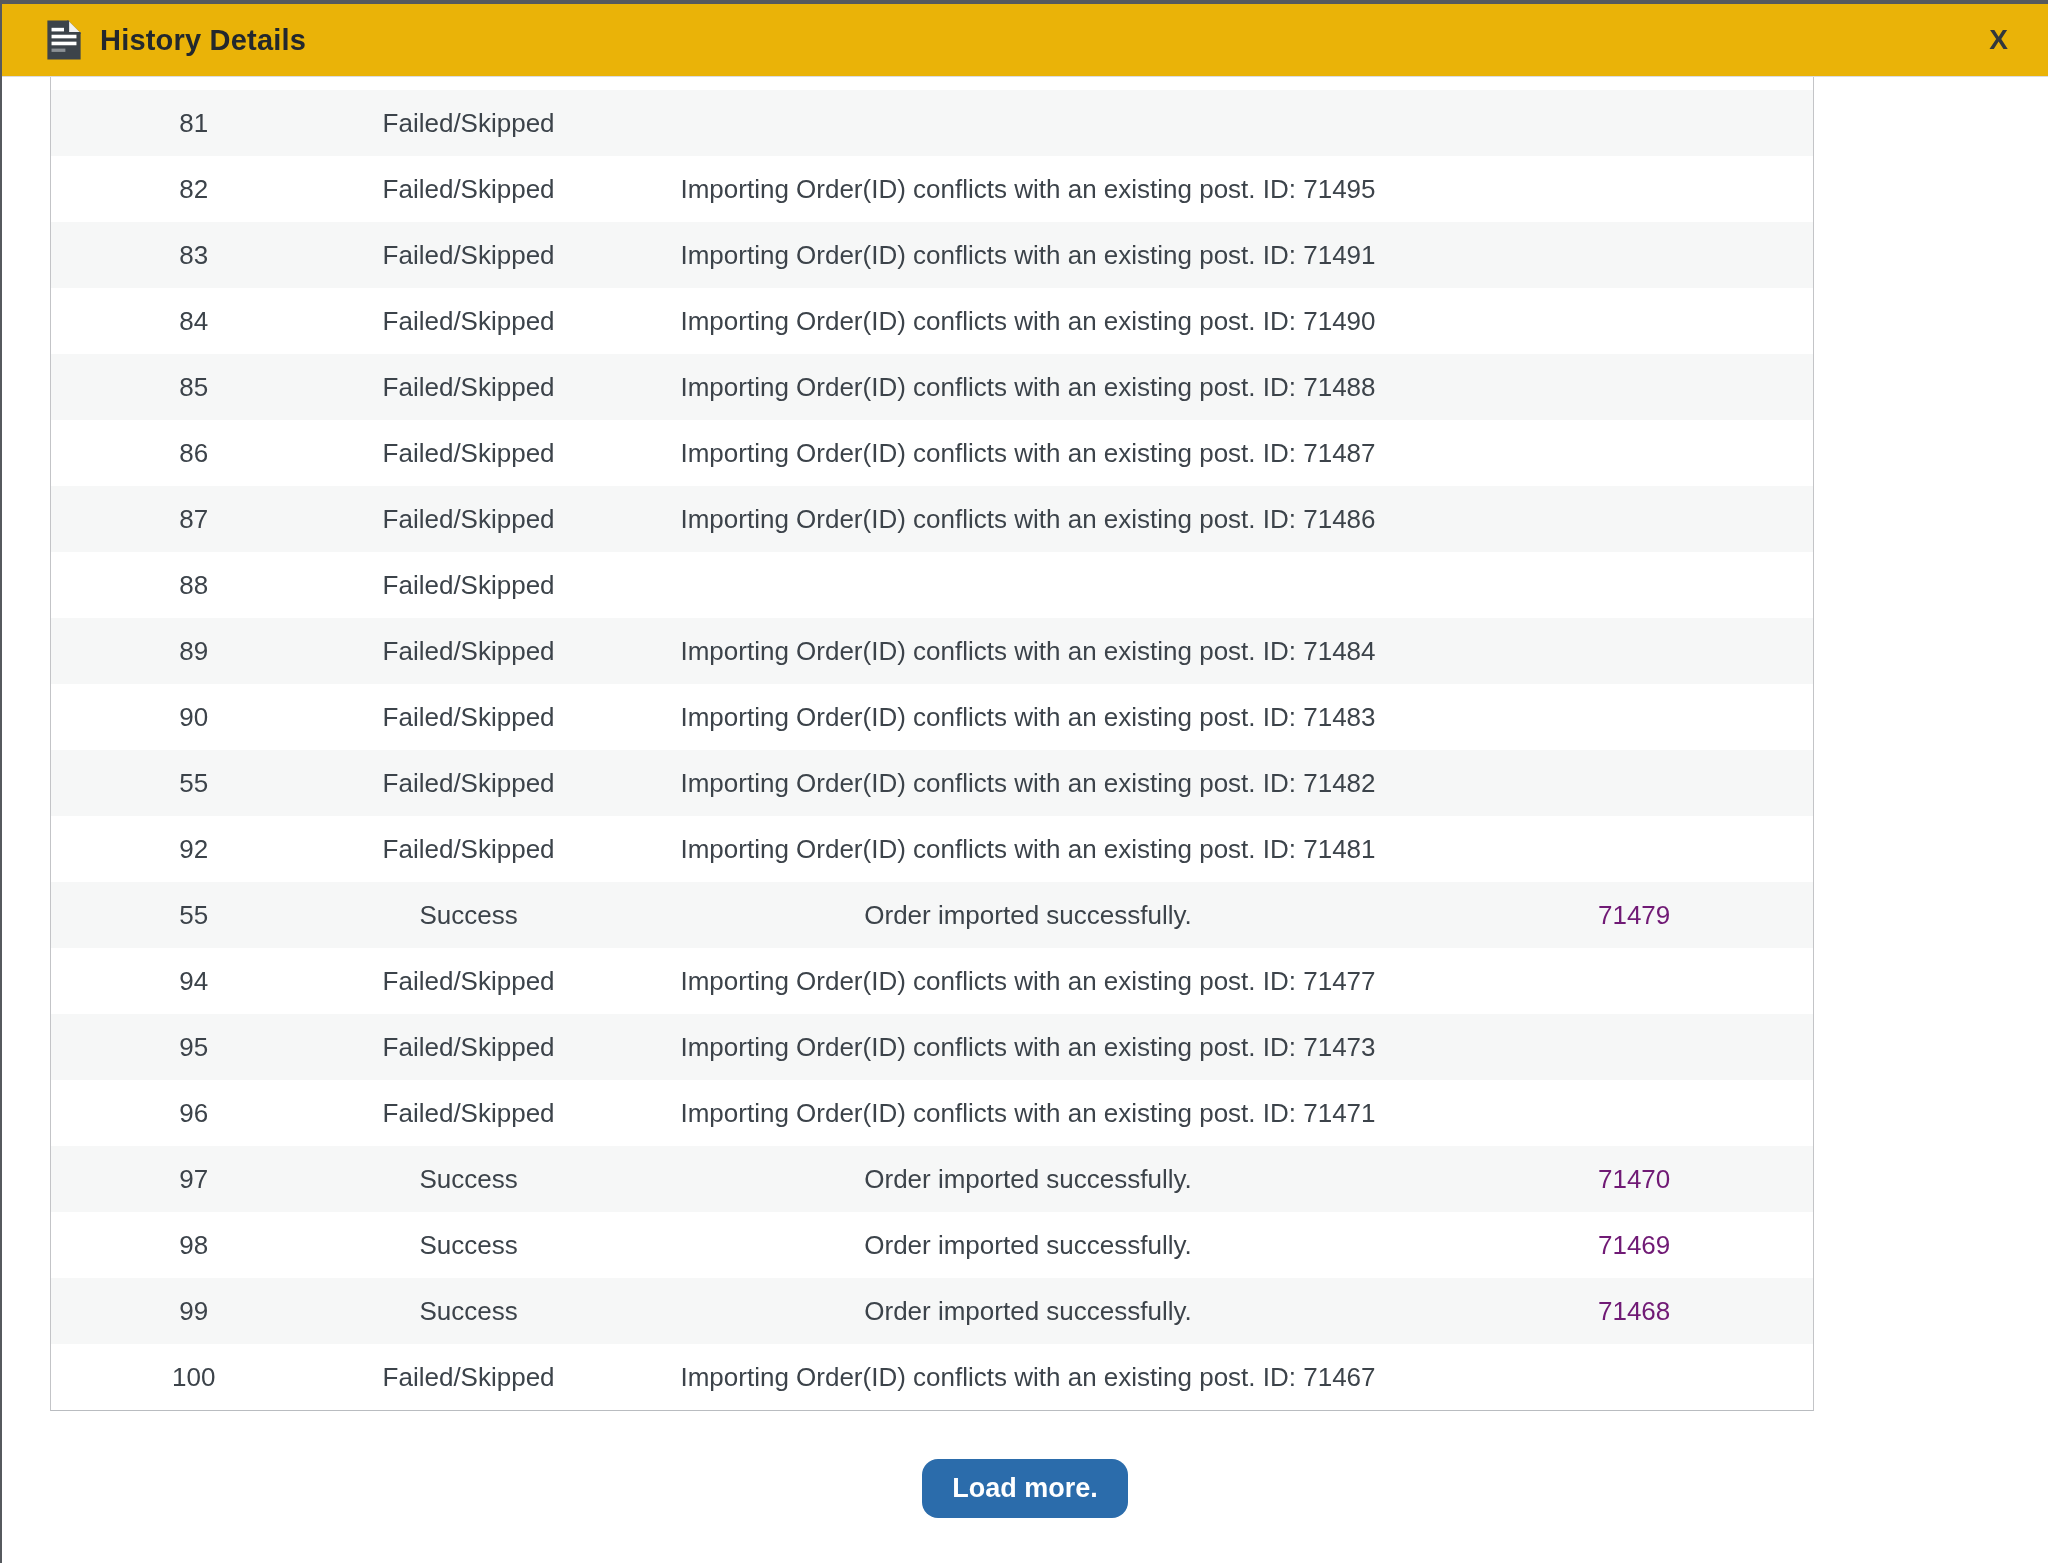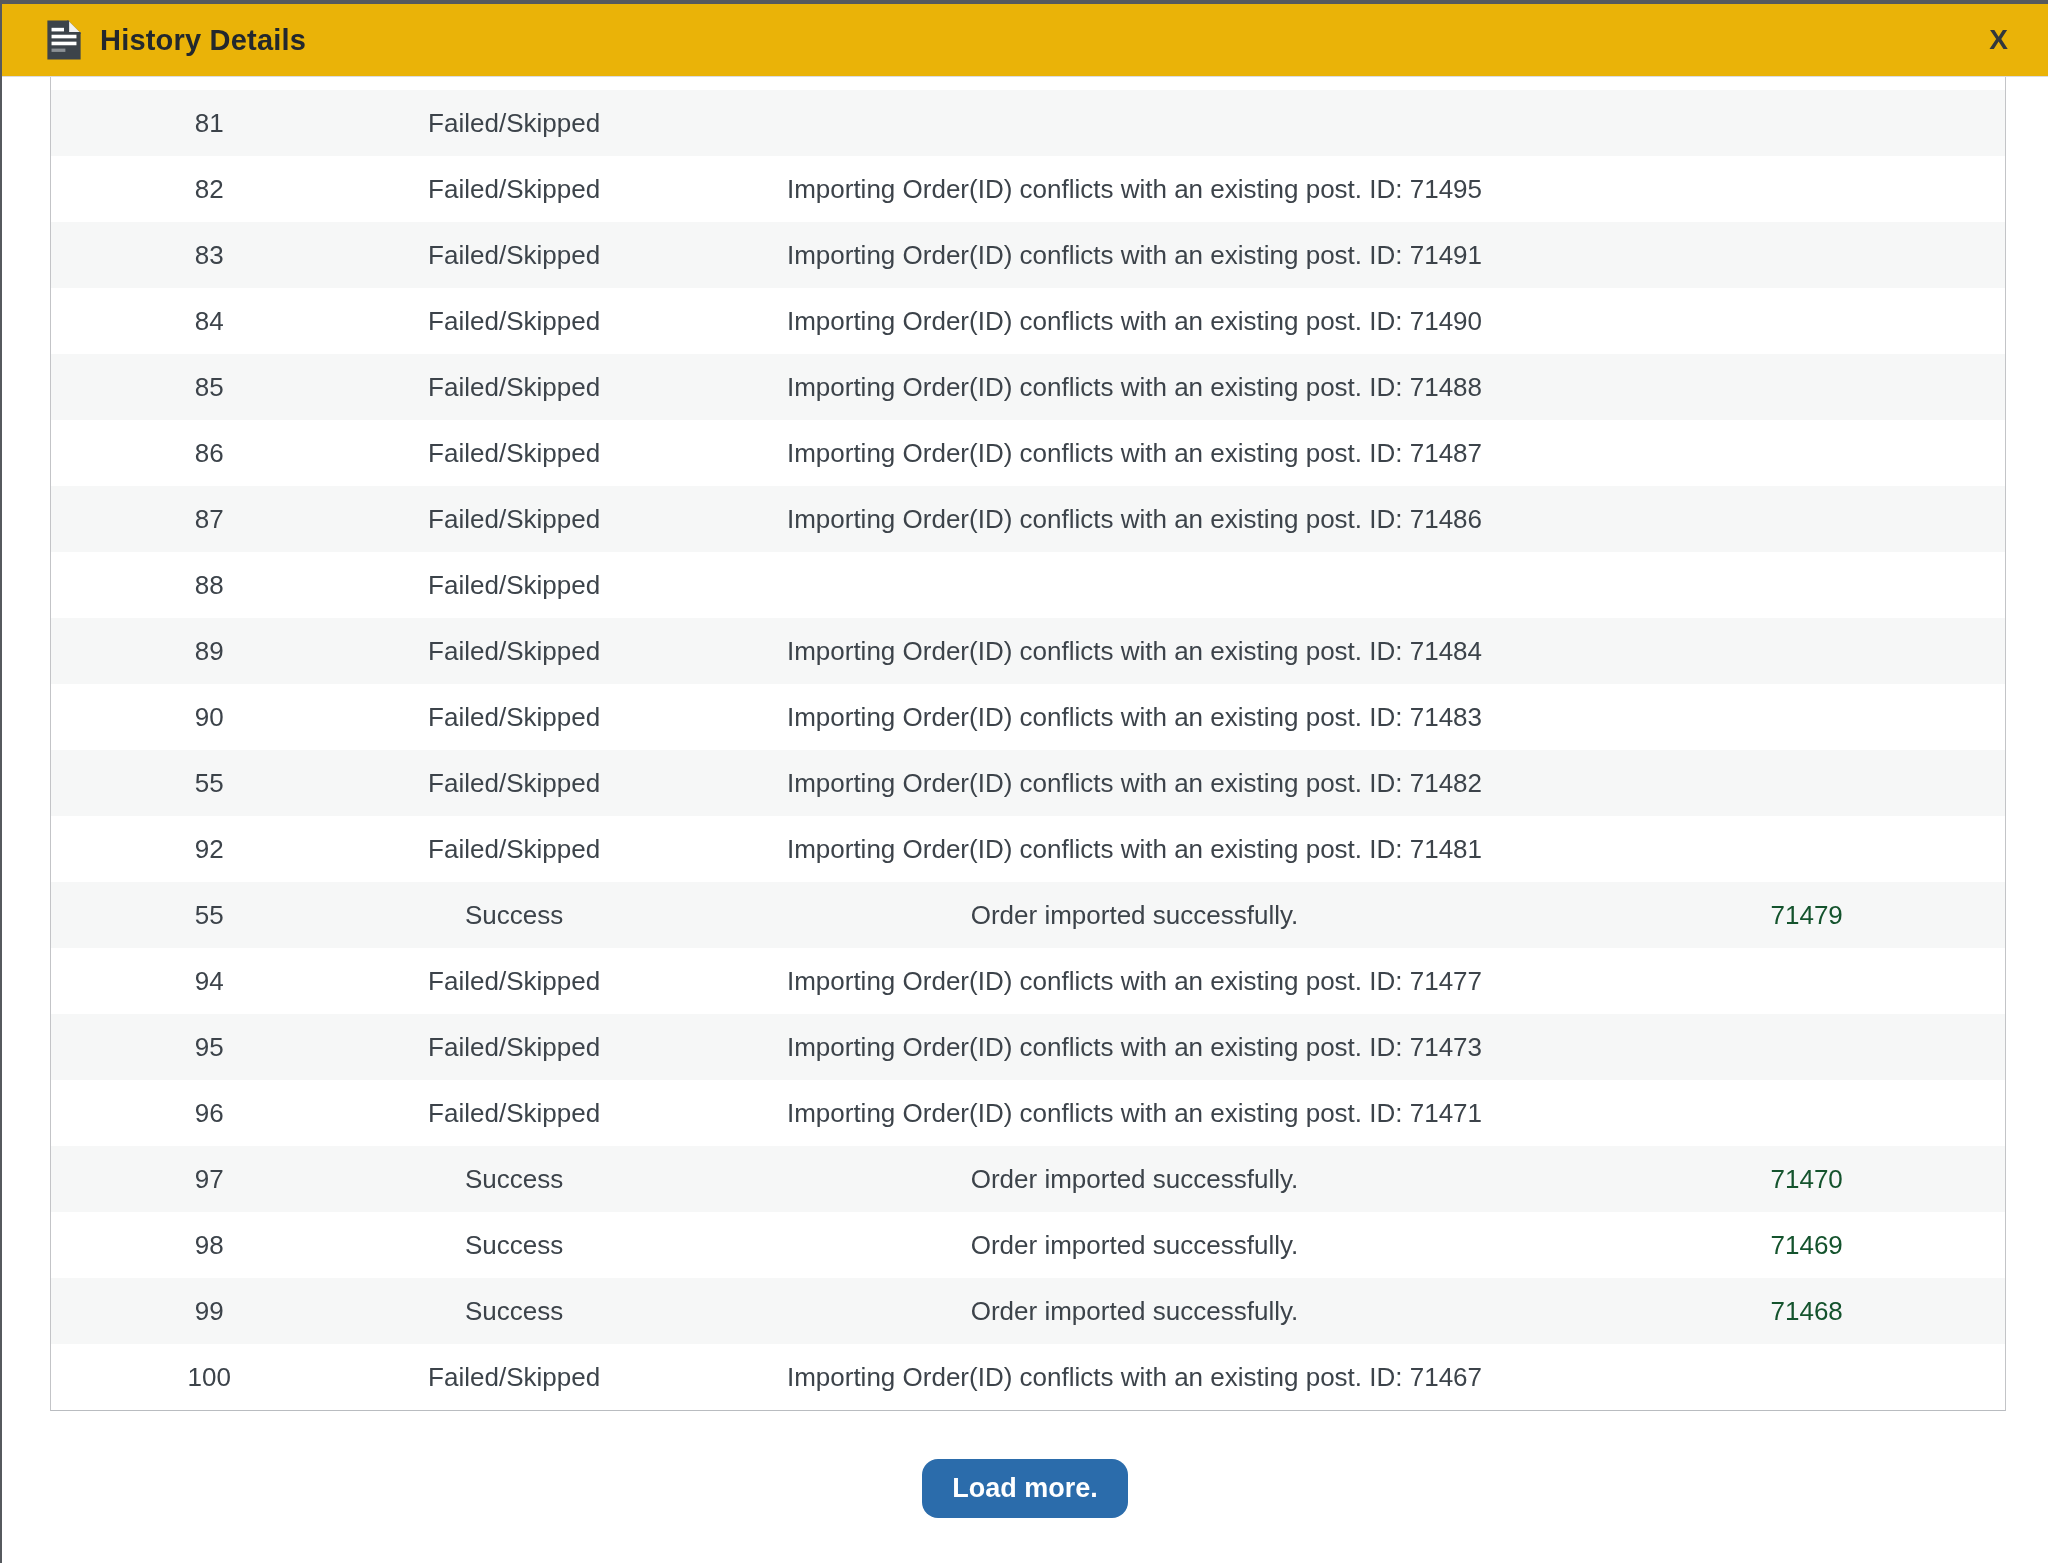--- a/index.html
+++ b/index.html
@@ -47,21 +47,21 @@
     background: none;
     border: none;
     padding: 4px 10px;
     cursor: pointer;
     font-family: inherit;
     line-height: 1;
   }
   
   .table-wrap {
     margin-left: 48px;
-    width: 1956px;
+    width: 1764px;
     box-sizing: border-box;
     border-left: 1px solid #c3c4c7;
     border-right: 1px solid #c3c4c7;
     border-bottom: 1px solid #b9bcc0;
     background: #ffffff;
   }
   .partial-row {
     height: 13px;
     background: #ffffff;
   }
@@ -81,21 +81,21 @@
     box-sizing: border-box;
     padding: 0 8px;
     overflow: hidden;
     white-space: nowrap;
   }
   .cell-num     { width: 16.2%; }
   .cell-status  { width: 15.0%; }
   .cell-message { width: 48.5%; }
   .cell-link    { width: 20.3%; }
   .order-link {
-    color: #14532d;
+    color: #701a75;
     text-decoration: none;
     cursor: pointer;
   }
   
   .modal-footer {
     text-align: center;
     margin-top: 48px;
   }
   .load-more-btn {
     background: #2b6cab;

